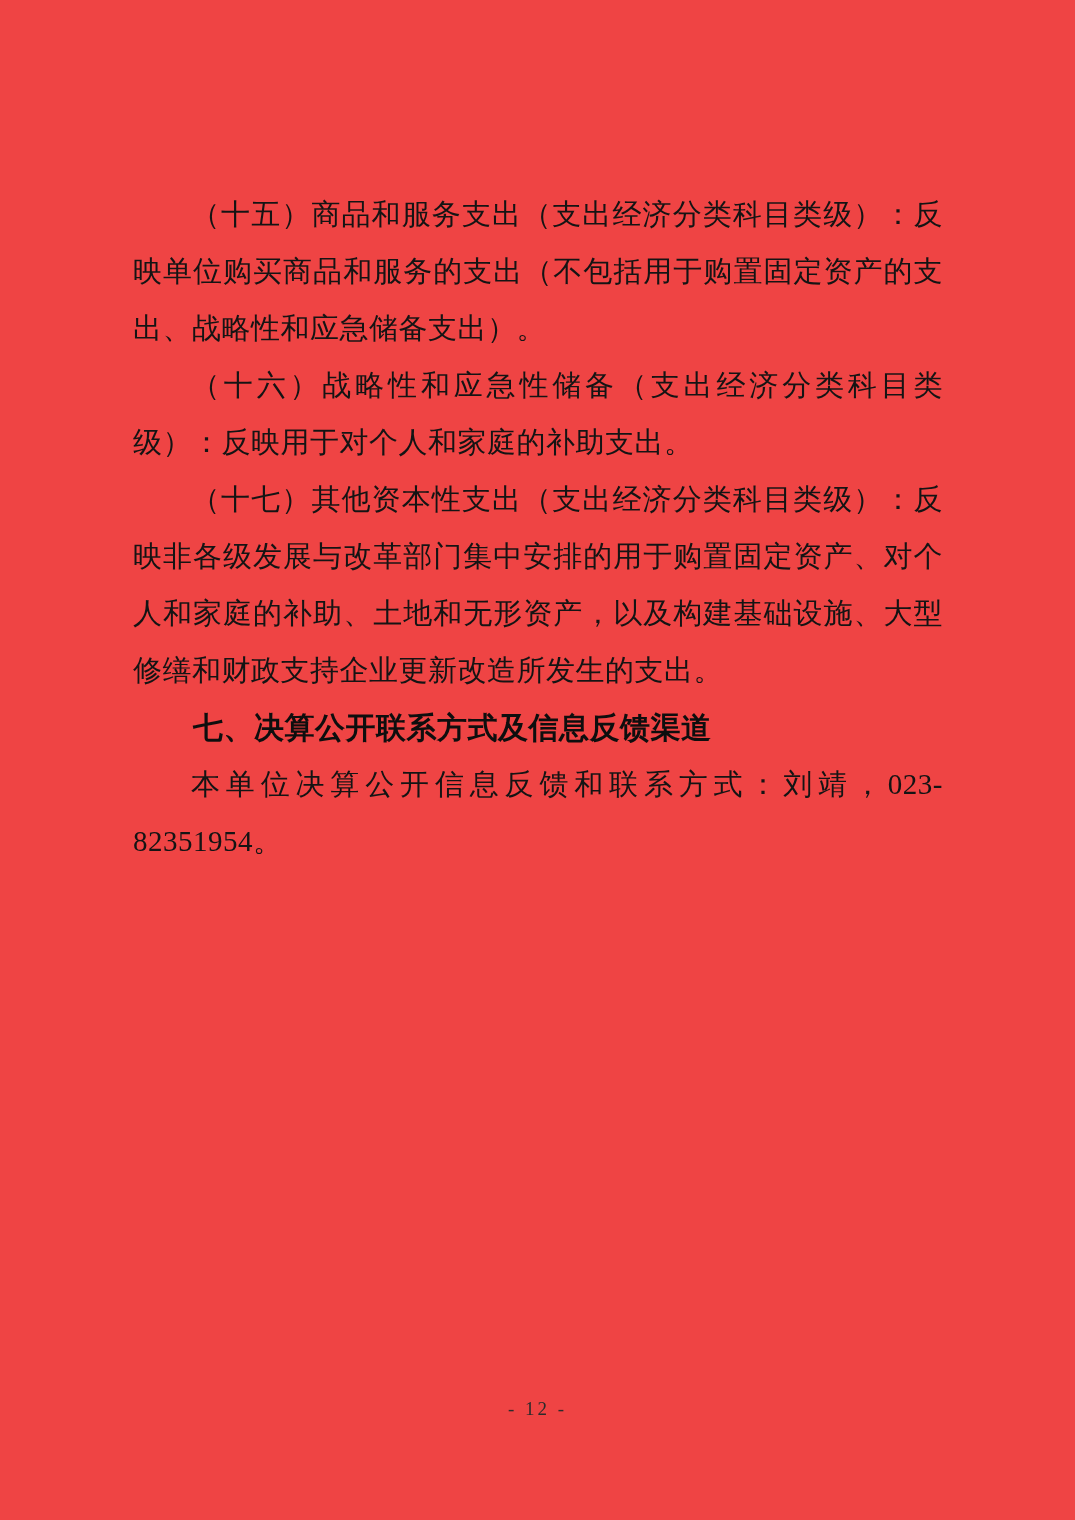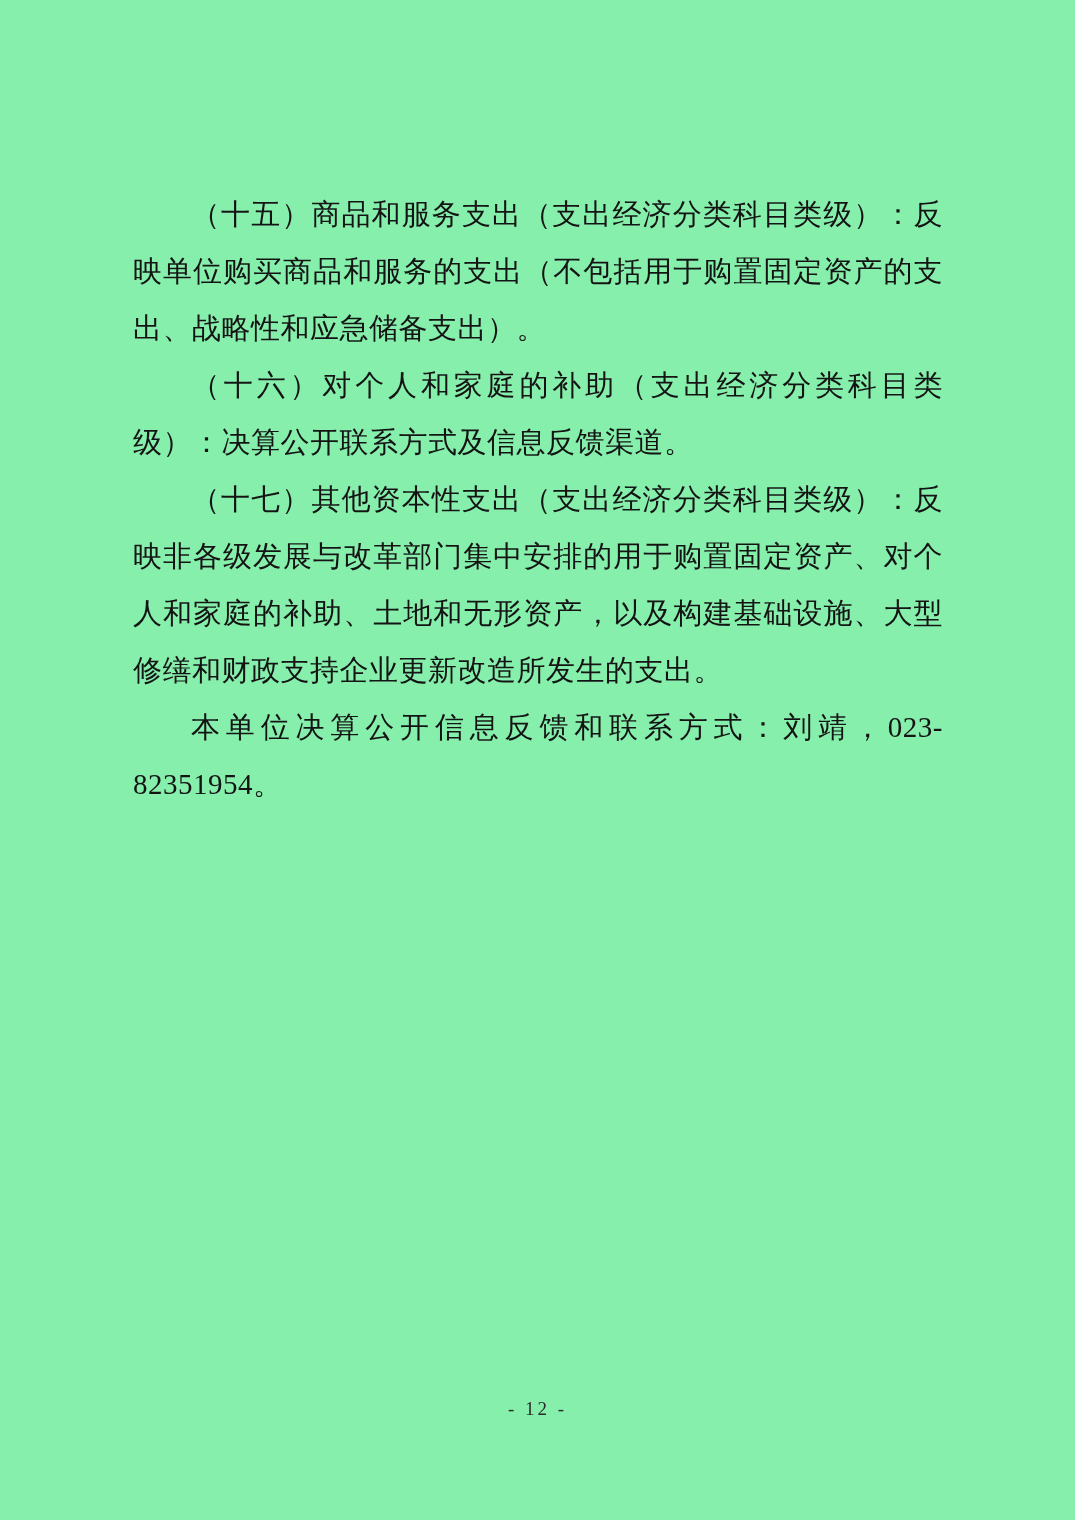--- a/index.html
+++ b/index.html
@@ -5,21 +5,21 @@
   html, body {
     margin: 0;
     padding: 0;
     background: #e8e8e8;
   }
   .page {
     position: relative;
     width: 1075px;
     height: 1520px;
     margin: 0 auto;
-    background: #86efac;
+    background: #ef4444;
     overflow: hidden;
     font-family: "Liberation Serif", "DejaVu Serif", serif;
     color: #141414;
   }
   .text-block {
     position: absolute;
     left: 133px;
     top: 186px;
     width: 810px;
   }
@@ -57,21 +57,22 @@
     color: #2b2b2b;
     letter-spacing: 3px;
   }
 </style>
 </head>
 <body>
 
 <div class="page">
   <div class="text-block">
     <p class="para">（十五）商品和服务支出（支出经济分类科目类级）：反映单位购买商品和服务的支出（不包括用于购置固定资产的支出、战略性和应急储备支出）。</p>
-    <p class="para">（十六）对个人和家庭的补助（支出经济分类科目类级）：决算公开联系方式及信息反馈渠道。</p>
+    <p class="para">（十六）战略性和应急性储备（支出经济分类科目类级）：反映用于对个人和家庭的补助支出。</p>
     <p class="para">（十七）其他资本性支出（支出经济分类科目类级）：反映非各级发展与改革部门集中安排的用于购置固定资产、对个人和家庭的补助、土地和无形资产，以及构建基础设施、大型修缮和财政支持企业更新改造所发生的支出。</p>
+    <h2 class="heading">七、决算公开联系方式及信息反馈渠道</h2>
     <p class="para">本单位决算公开信息反馈和联系方式：刘靖，023-82351954。</p>
   </div>
 
   <div class="footer">
     <span class="page-num">- 12 -</span>
   </div>
 </div>
 
 </body></html>

